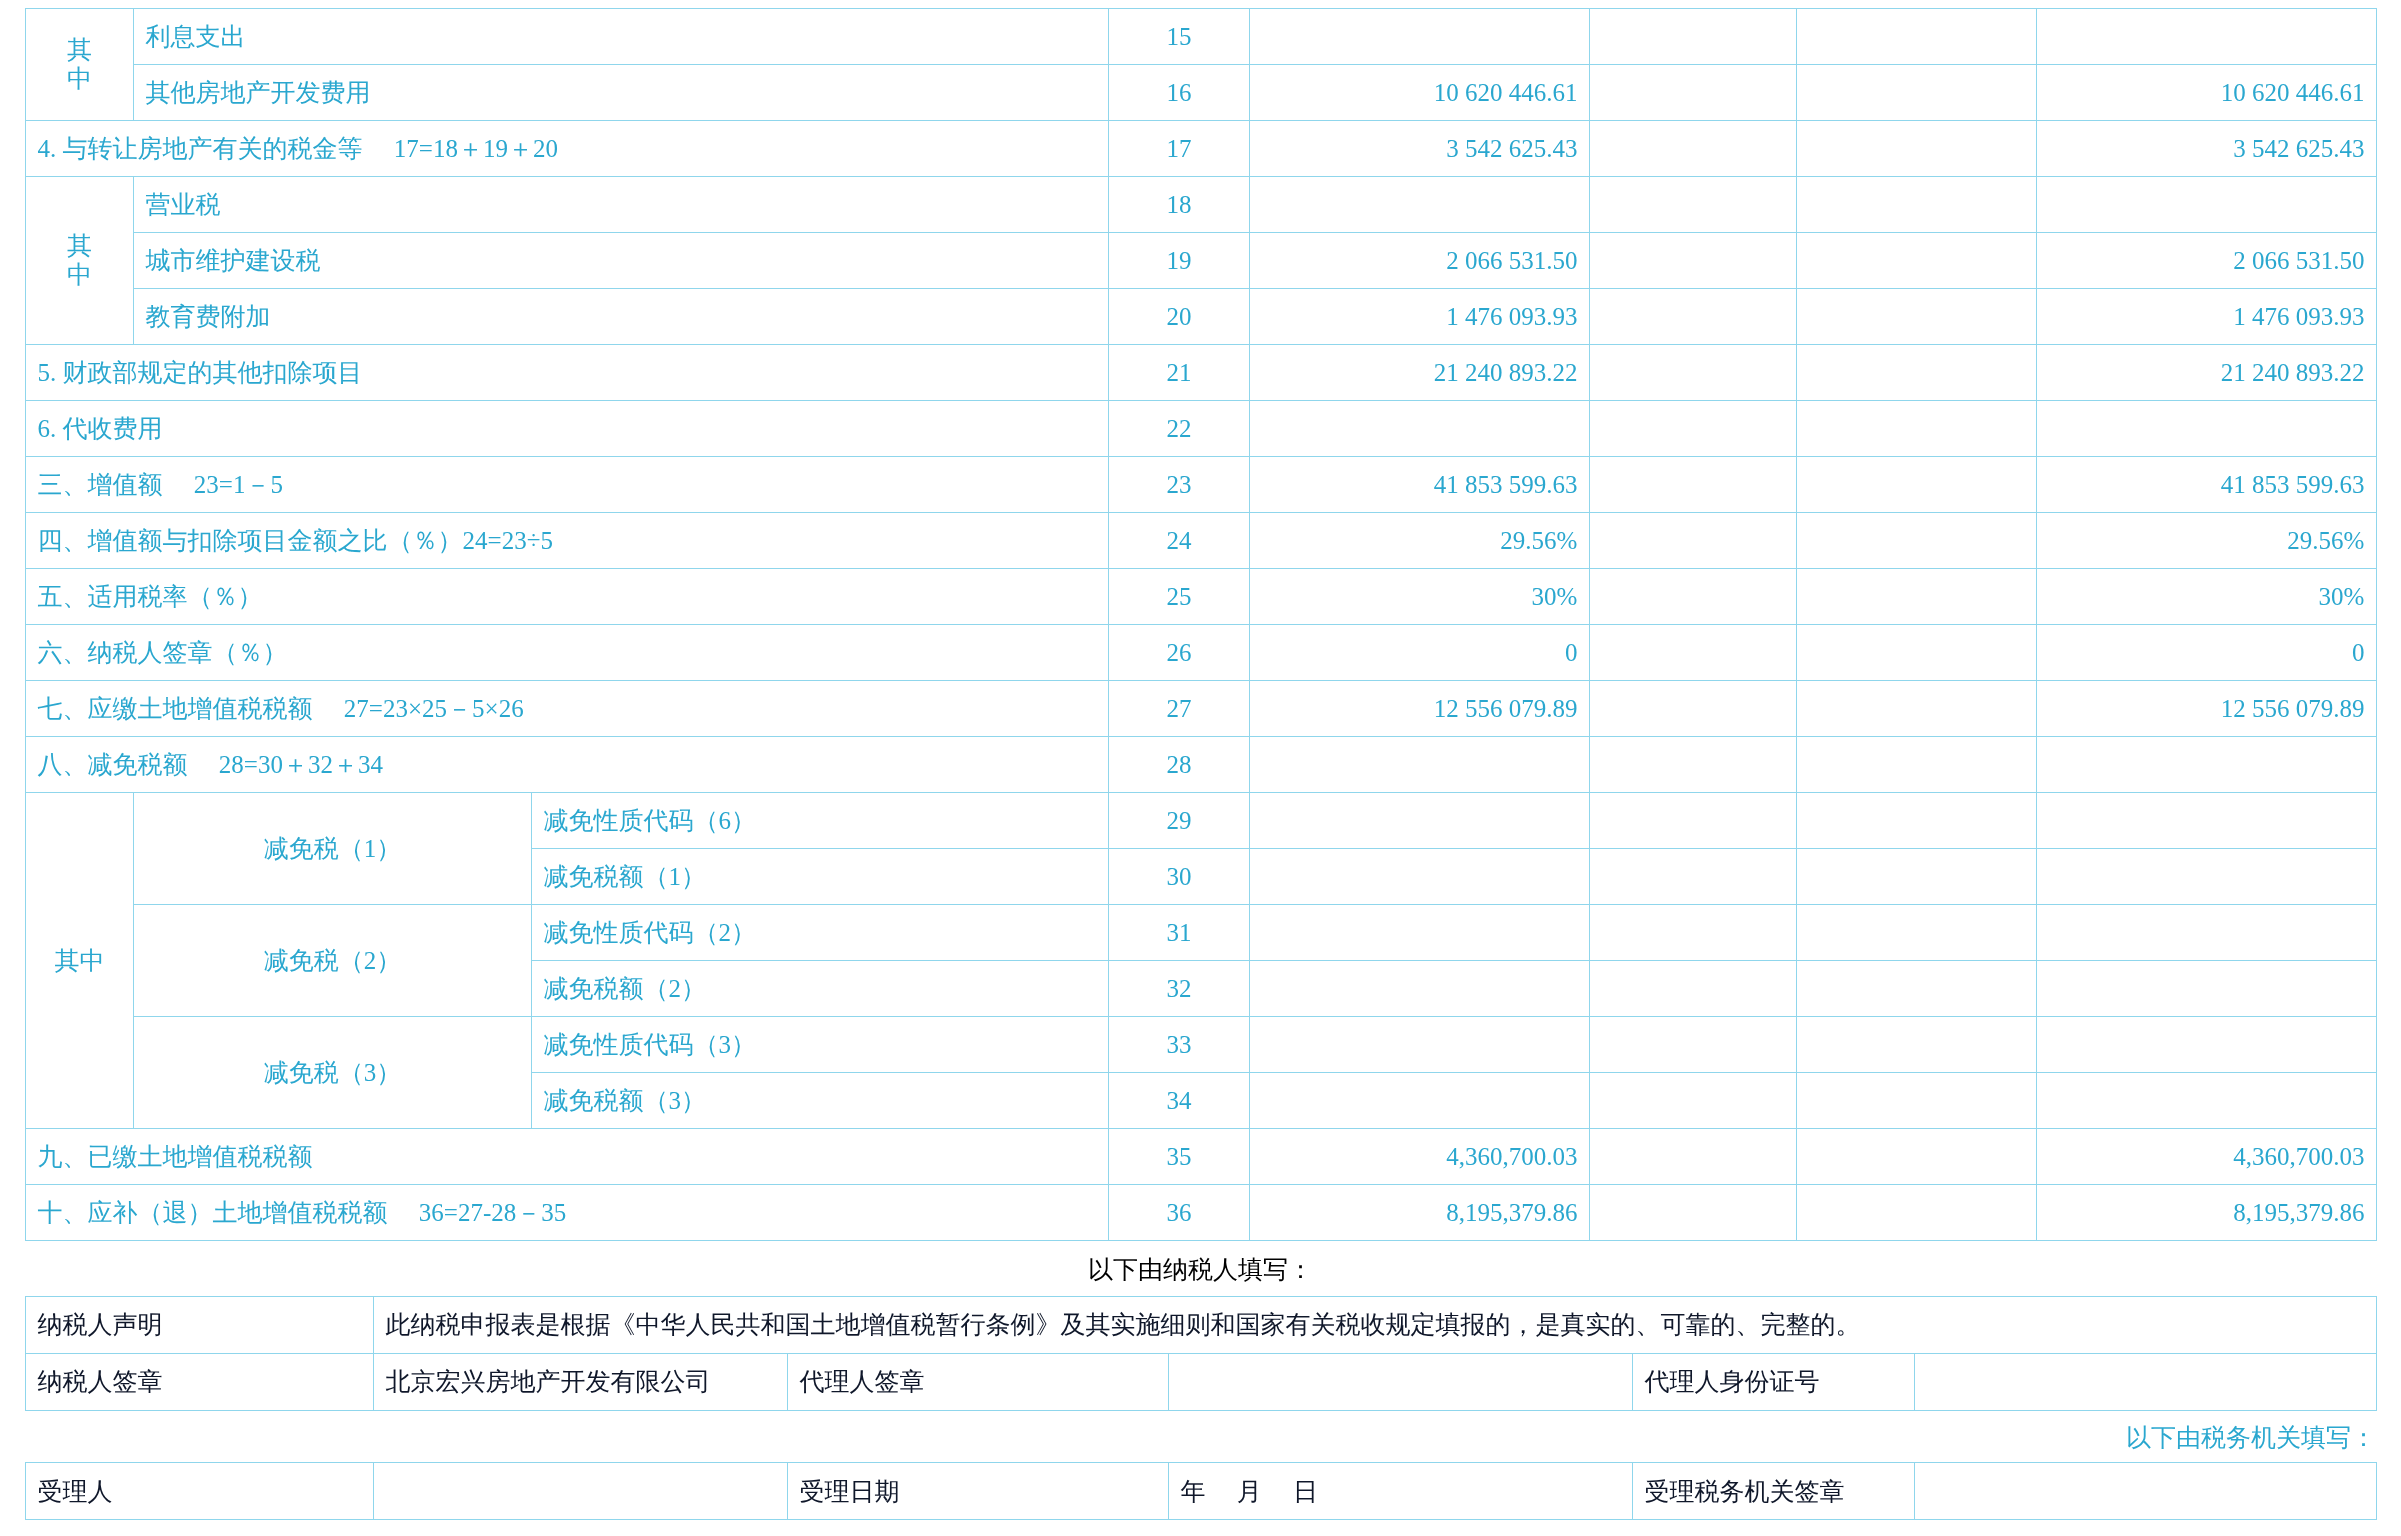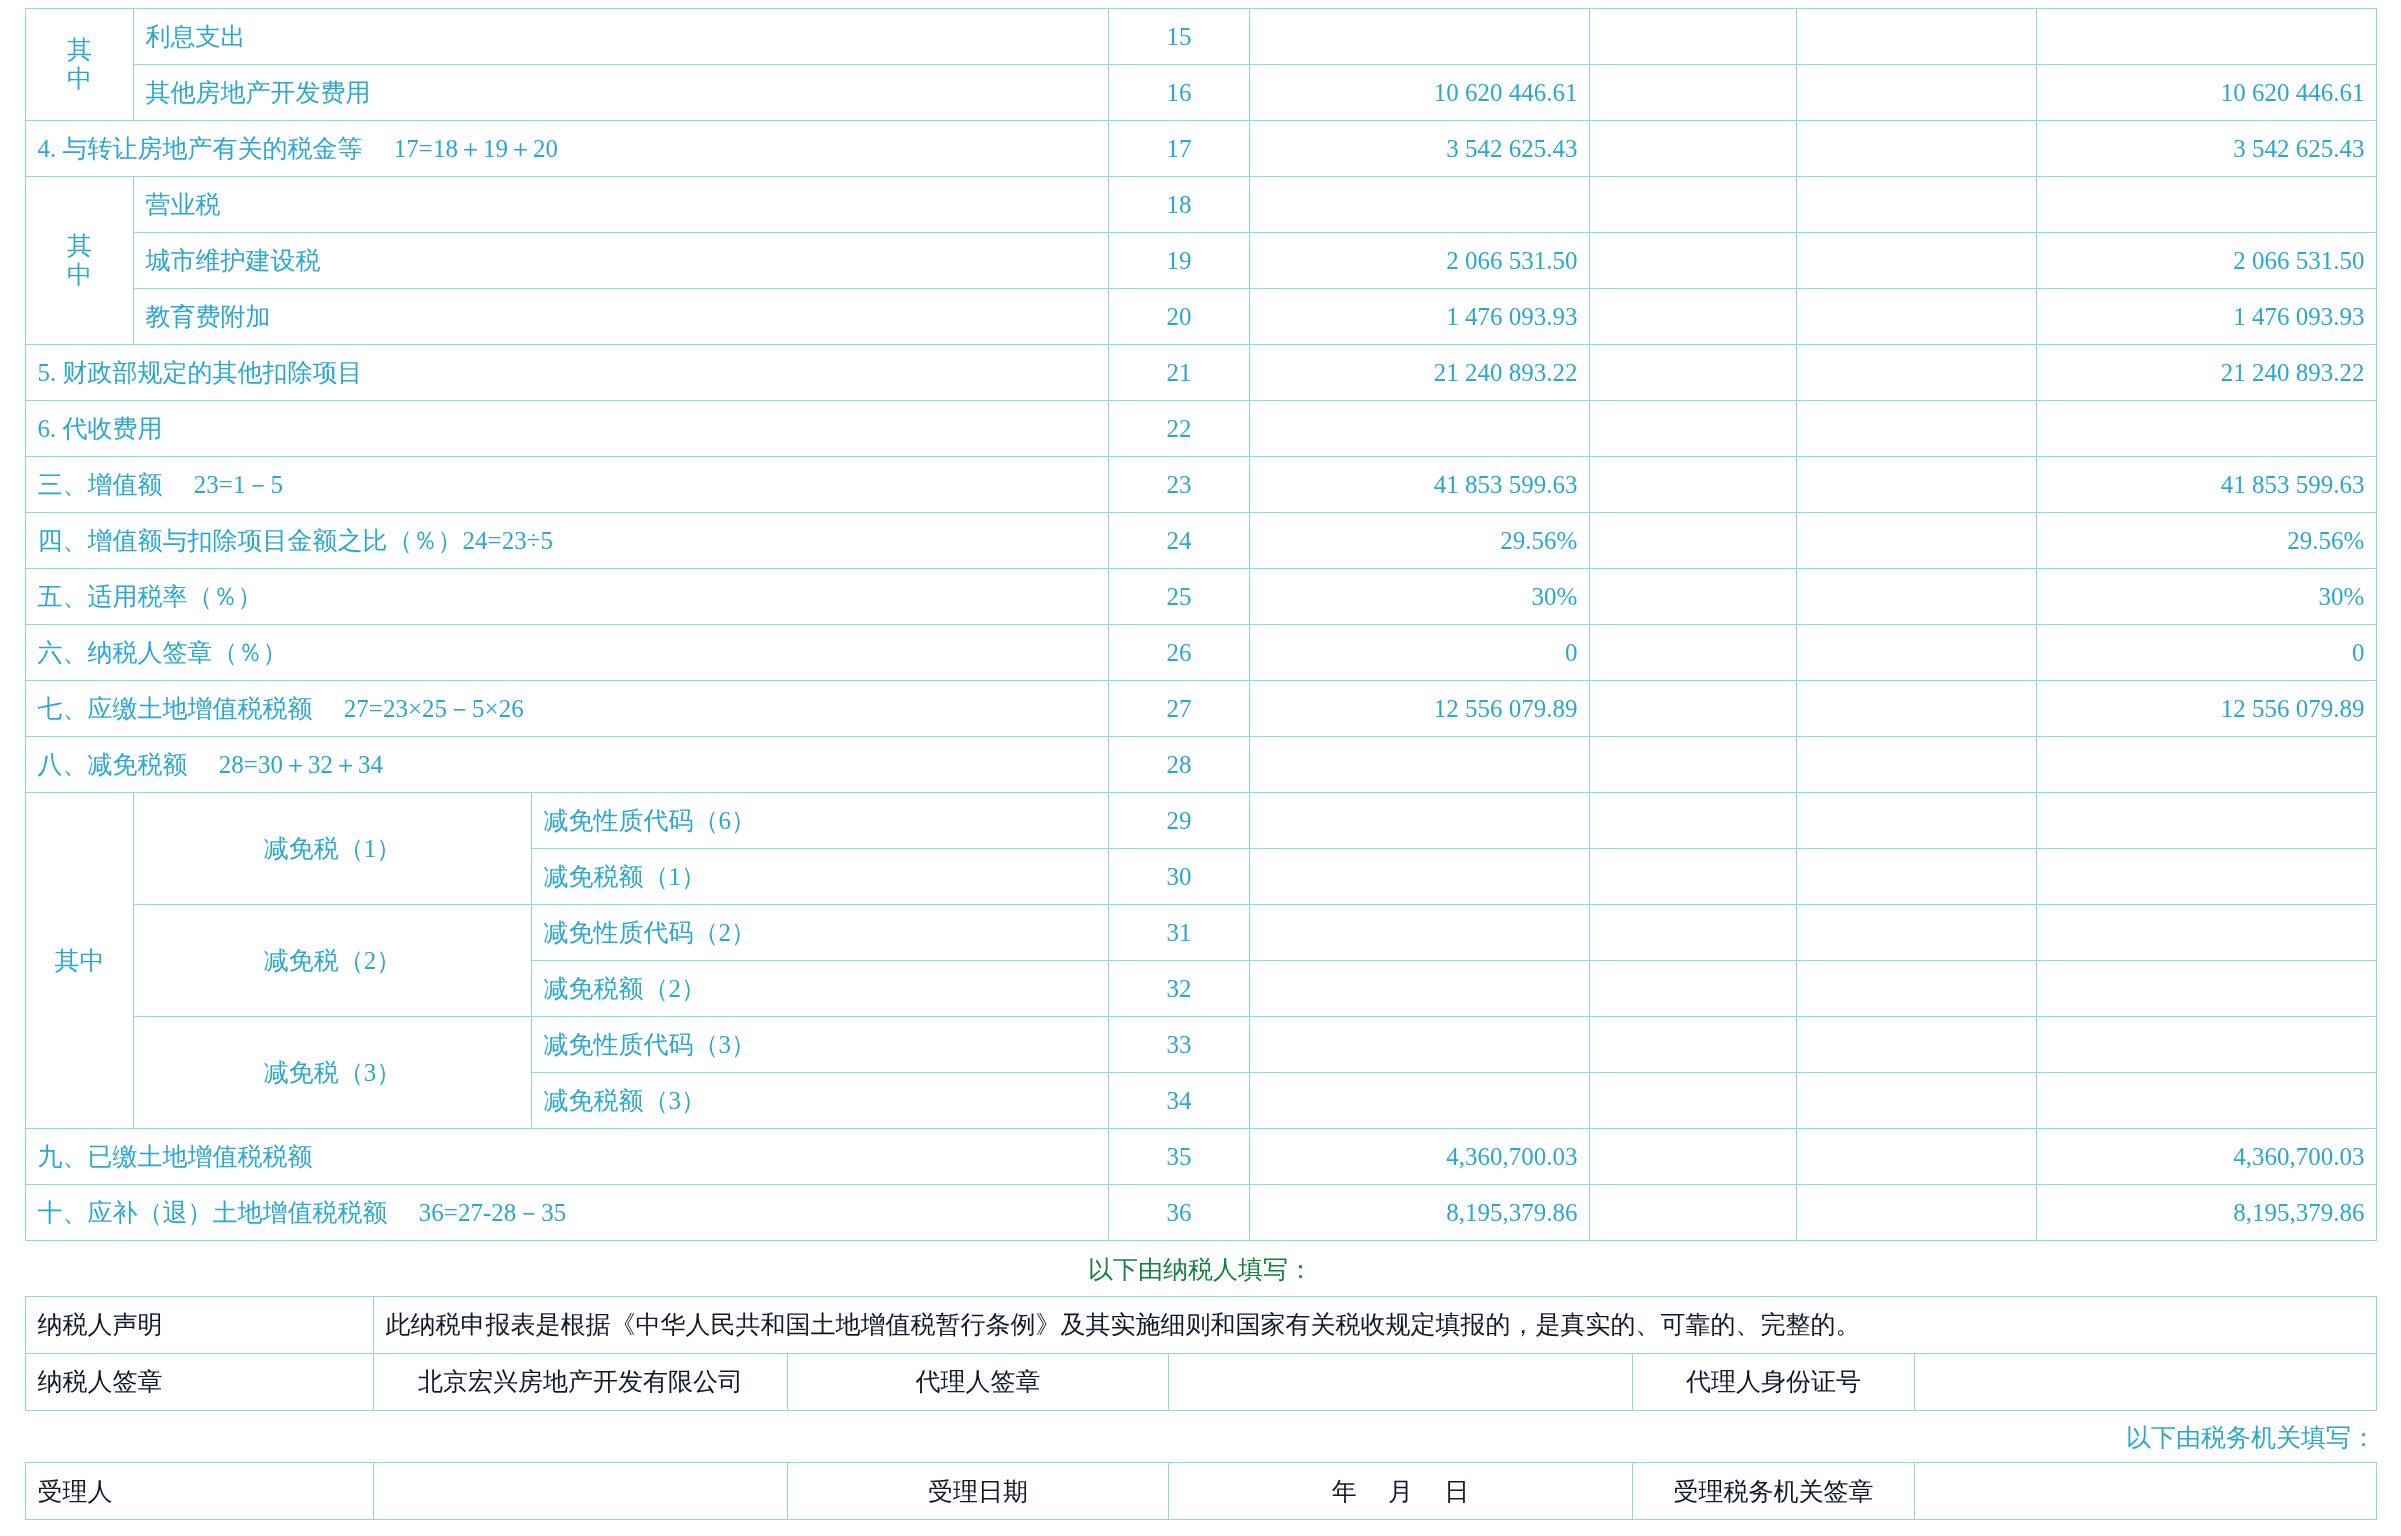--- a/index.html
+++ b/index.html
@@ -45,21 +45,21 @@
   }
   td.qizhong .stack { display: block; line-height: 1.15; }
   .indent1 { padding-left: 116px; }
   .indent3 { padding-left: 91px; }
   .indent4 { padding-left: 398px; }
   .sub-label { text-align: center; }
 
   .mid-note {
     text-align: center;
     font-size: 25px;
-    color: #15803d;
+    color: #000000;
     padding: 11.6px 0 10px 0;
   }
   .left-note {
     text-align: right;
     font-size: 25px;
     color: #2aa7cf;
     padding: 10px 0 8.3px 3.3px;
   }
   table.foot {
     width: 2352px;
@@ -70,21 +70,21 @@
     border: 1.7px solid #8fd6ec;
     height: 56px;
     font-size: 25px;
     color: #0f172a;
     padding: 0 11.6px;
     vertical-align: middle;
     white-space: nowrap;
     overflow: hidden;
   }
   .f-head { width: 348px; }
-  .f-center { text-align: center; }
+  .f-center { text-align: left; }
 </style>
 </head>
 <body>
 
 <div class="page">
 
   <table class="main">
     <colgroup>
       <col style="width:108px">
       <col style="width:398px">

